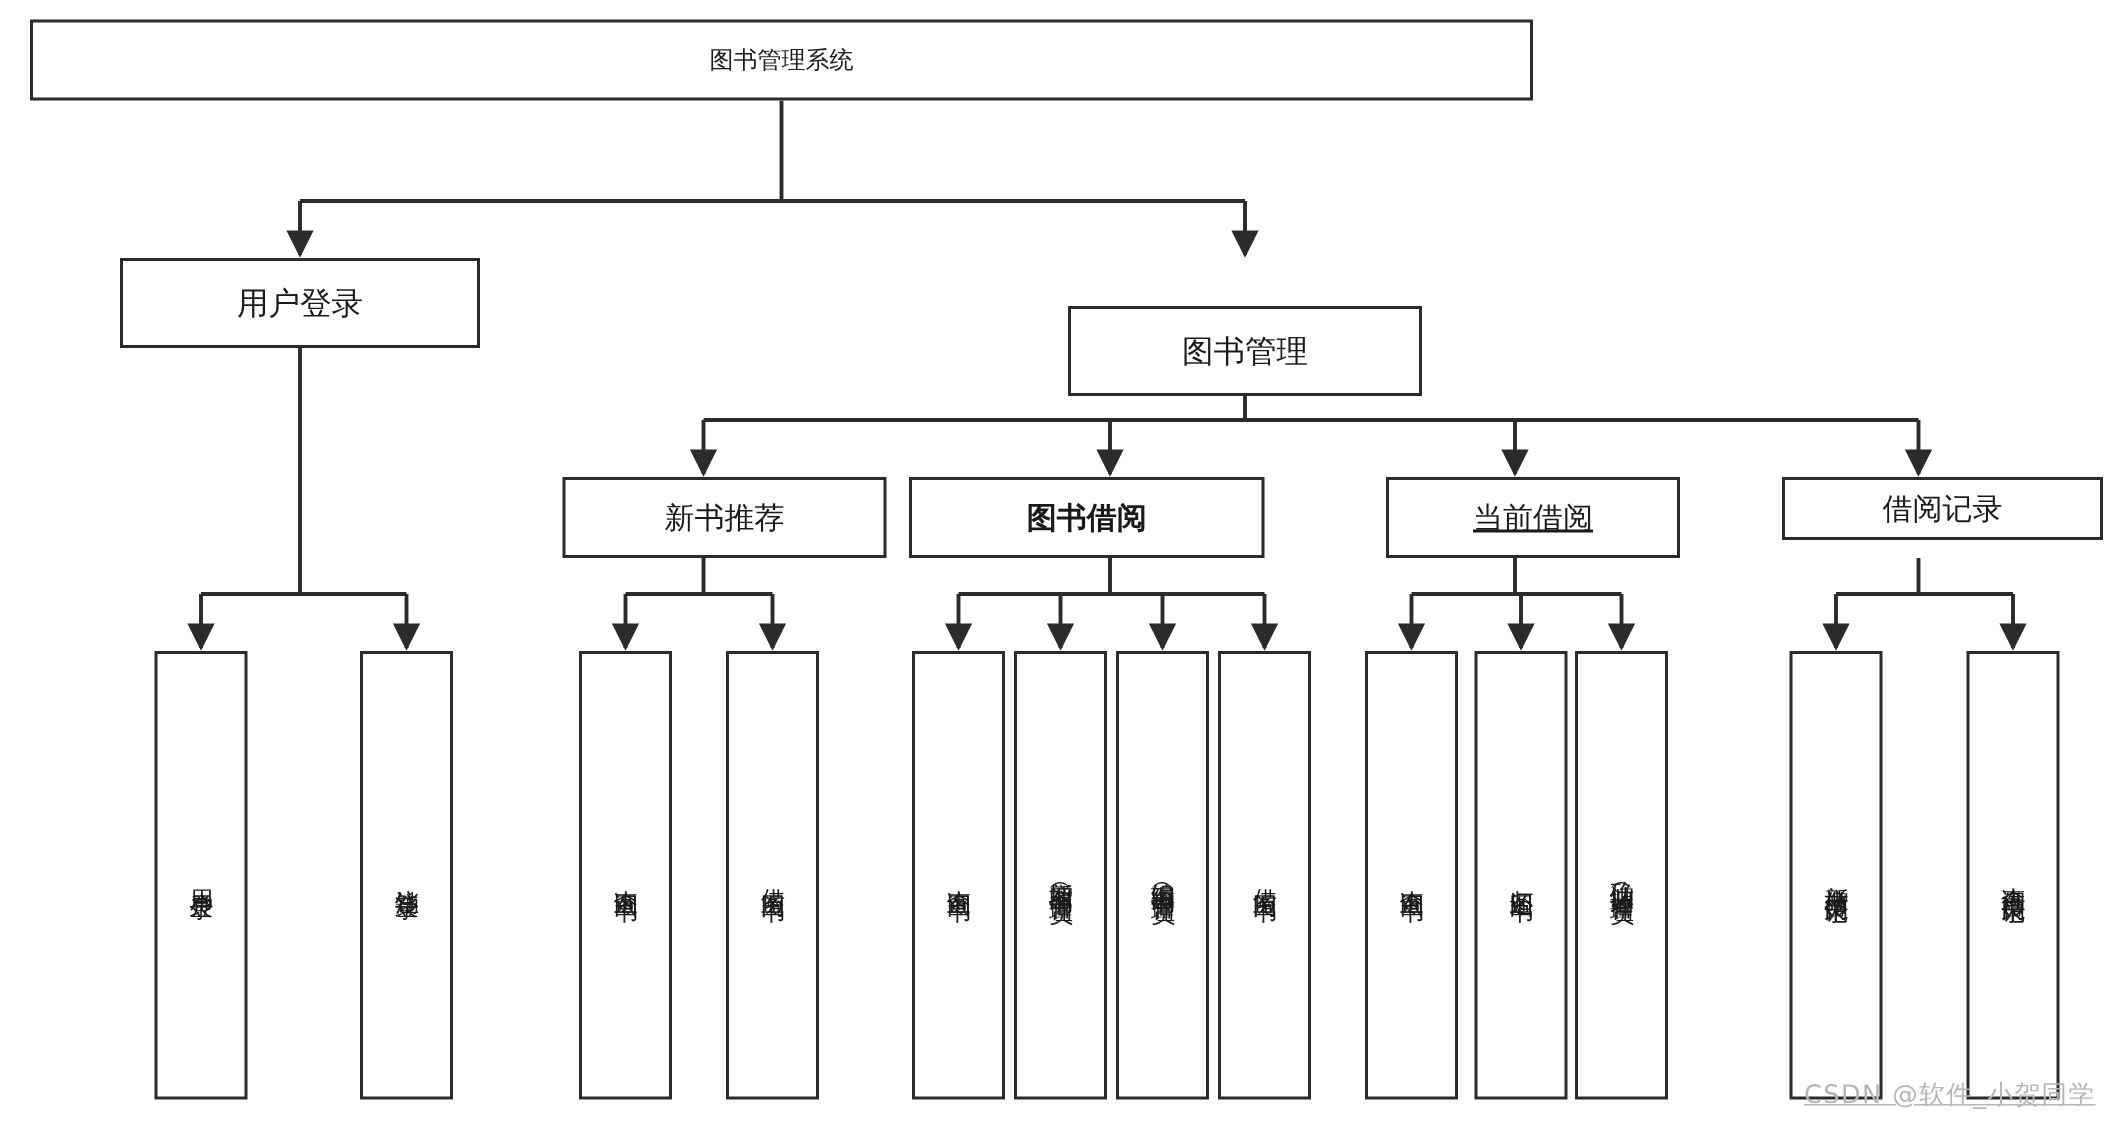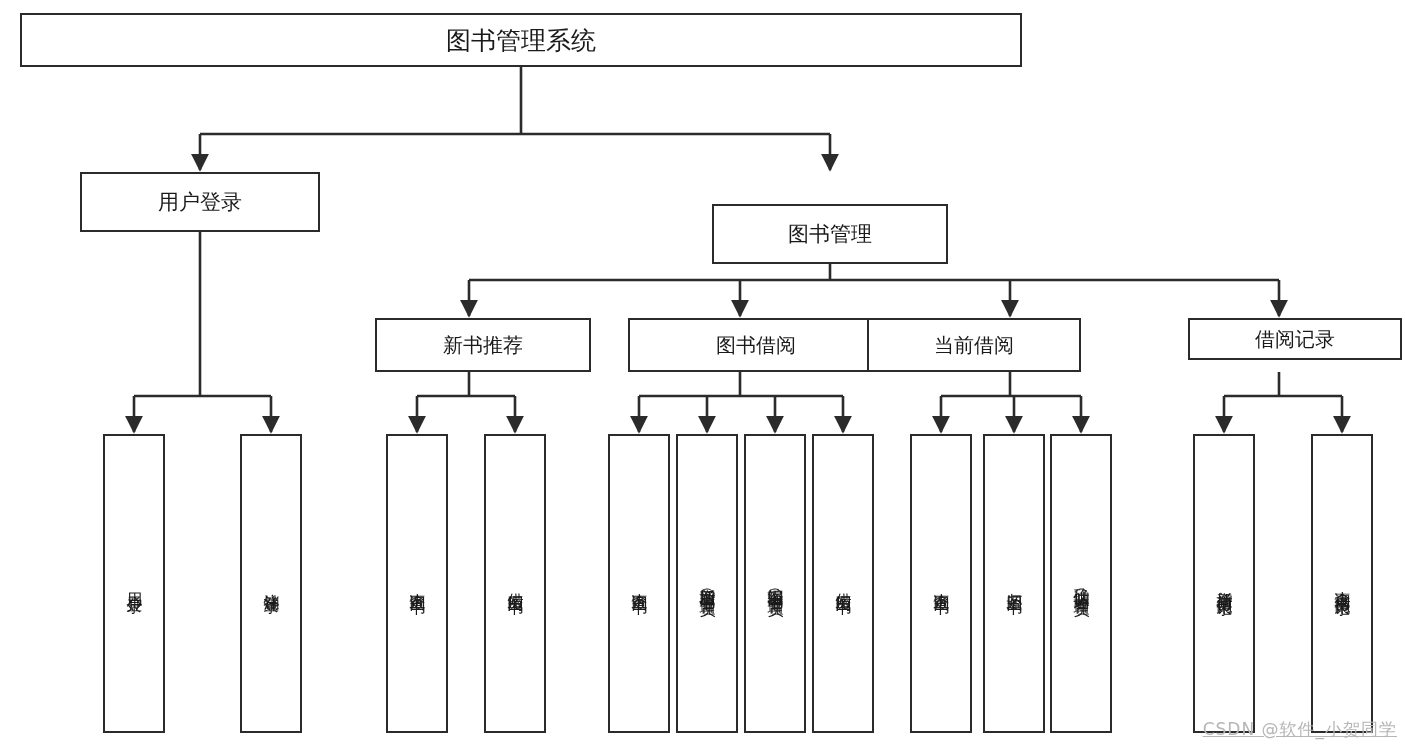--- a/index.html
+++ b/index.html
@@ -30,21 +30,21 @@
     position: absolute;
     box-sizing: border-box;
     background: #ffffff;
     border: 2px solid #2b2b2b;
     display: flex;
     align-items: center;
     justify-content: center;
     color: #1a1a1a;
   }
   .node.level0 {
-    font-size: 25px;
+    font-size: 16px;
   }
   .node.level1 {
     font-size: 21px;
   }
   .node.level2 {
     font-size: 20px;
   }
   
   .node.leaf {
     writing-mode: vertical-rl;
@@ -129,24 +129,24 @@
   <div class="node level1" style="left: 80px; top: 172px; width: 240px; height: 60px;">
     <span class="label">用户登录</span>
   </div>
   <div class="node level1" style="left: 712px; top: 172px; width: 236px; height: 60px; margin-top: 32px;">
     <span class="label">图书管理</span>
   </div>
 
   <div class="node level2" style="left: 361px; top: 318px; width: 216px; height: 54px; margin-left: 14px;">
     <span class="label">新书推荐</span>
   </div>
-  <div class="node level2" style="left: 628px; top: 318px; width: 256px; height: 54px;">
+  <div class="node level2" style="left: 606px; top: 318px; width: 237px; height: 54px; font-weight: bold;">
     <span class="label">图书借阅</span>
   </div>
-  <div class="node level2" style="left: 867px; top: 318px; width: 214px; height: 54px;">
+  <div class="node level2" style="left: 924px; top: 318px; width: 196px; height: 54px; text-decoration: underline;">
     <span class="label">当前借阅</span>
   </div>
   <div class="node level2" style="left: 1172px; top: 318px; width: 214px; height: 42px; margin-left: 16px;">
     <span class="label">借阅记录</span>
   </div>
 
   <div class="node leaf" style="left: 103px; top: 434px; width: 62px; height: 299px;">
     <span class="label">用户登录</span>
   </div>
   <div class="node leaf" style="left: 240px; top: 434px; width: 62px; height: 299px;">

